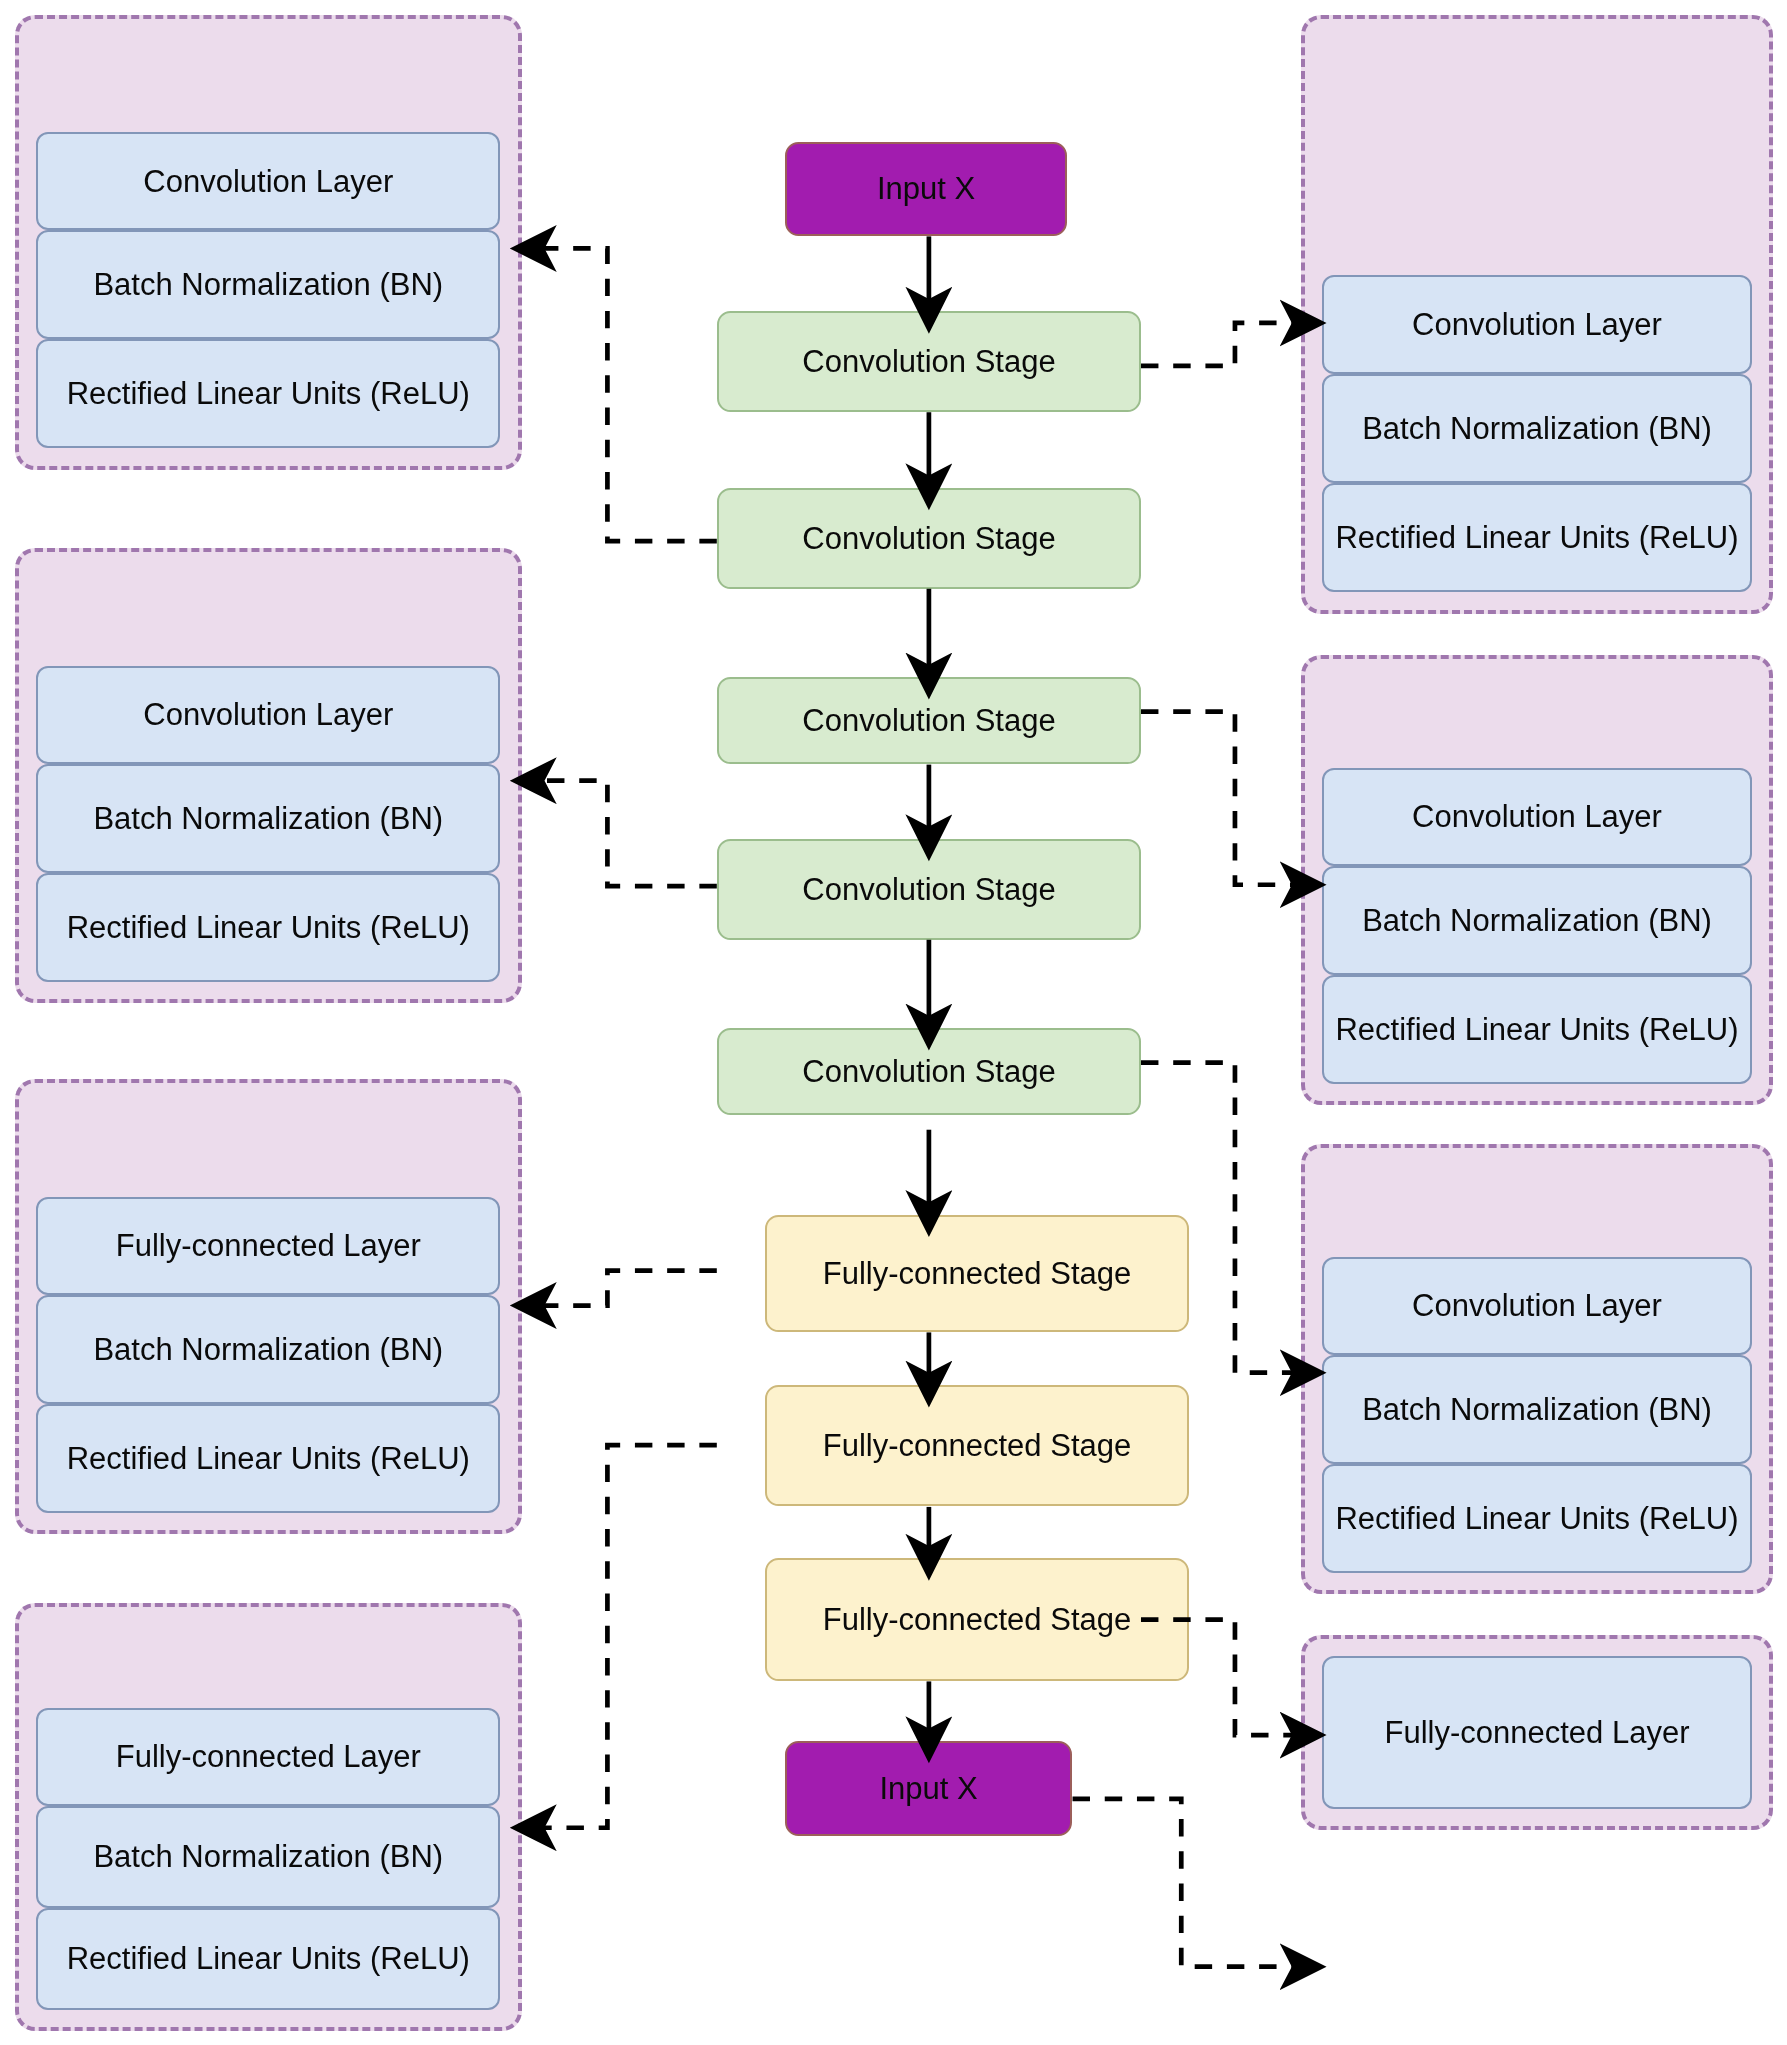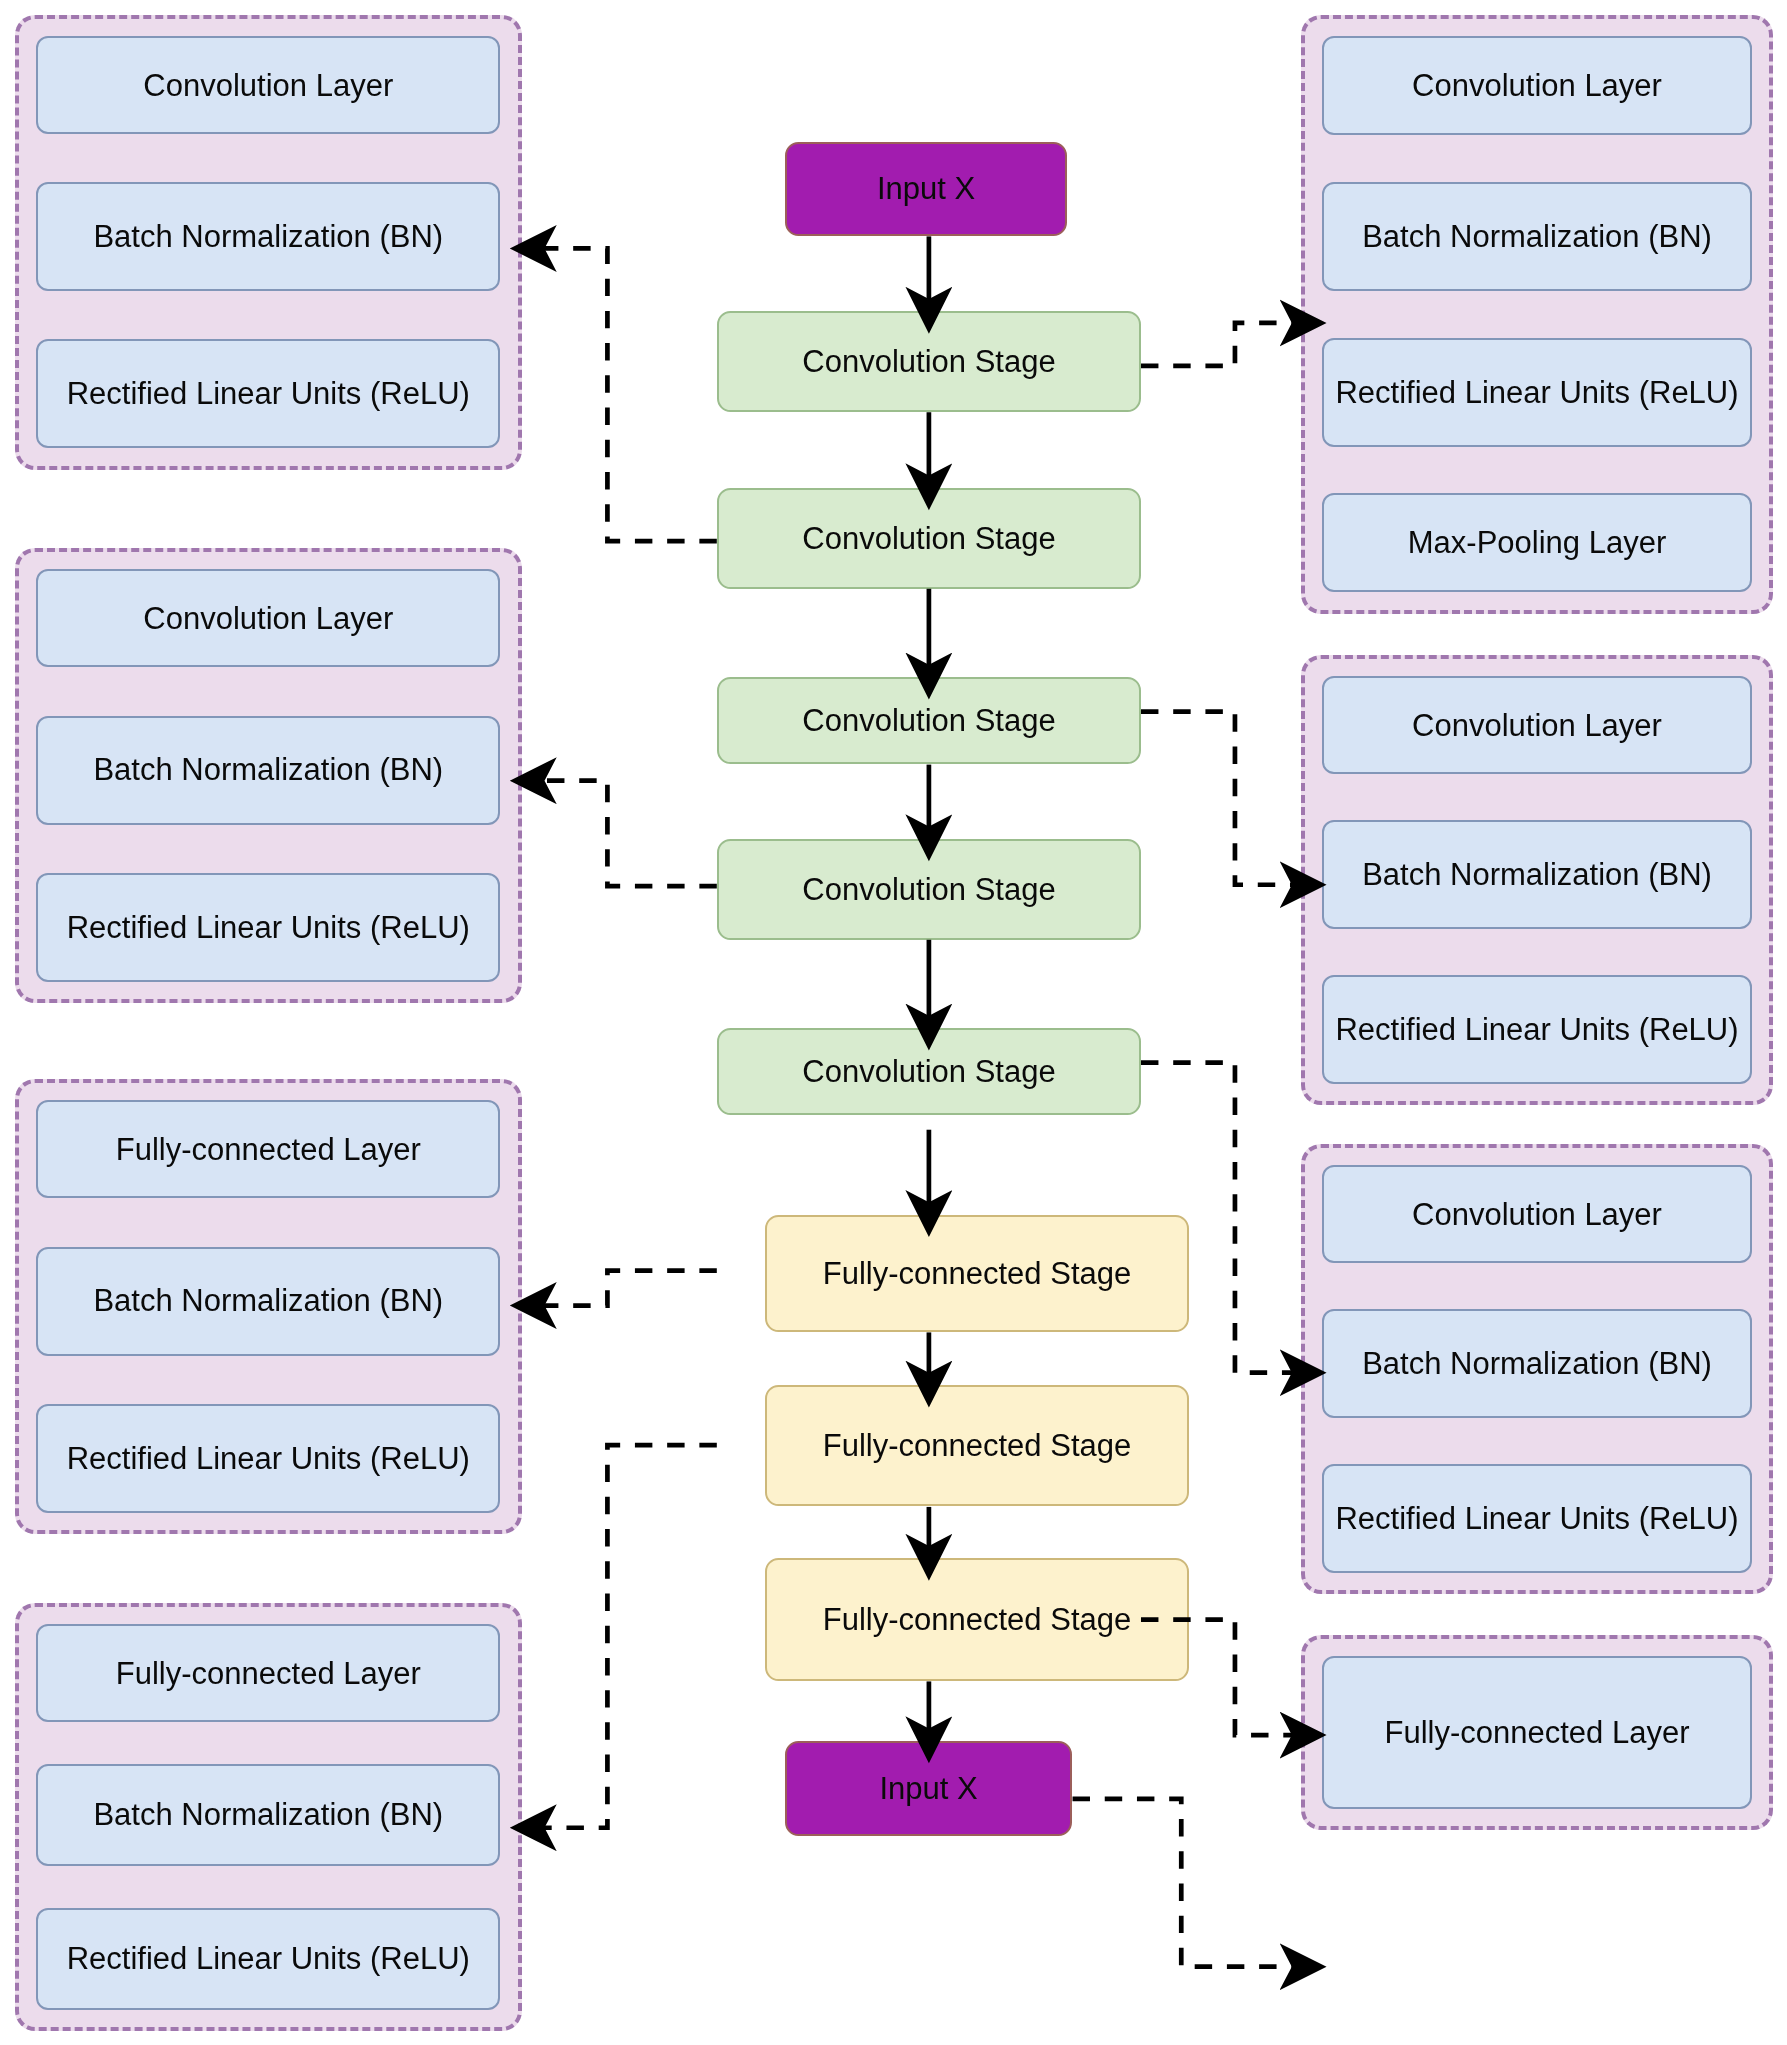--- a/index.html
+++ b/index.html
@@ -35,22 +35,21 @@
     border: 4.7px dashed #a077ae;
     border-radius: 20px;
     z-index: 2;
     padding: 0;
   }
   .group-inner {
     position: absolute;
     left: 17.4px; right: 17.4px; top: 17.4px; bottom: 17.4px;
     display: flex;
     flex-direction: column;
-    justify-content: space-between;
-    gap: 22px;
+    justify-content: flex-end;
   }
 
   
   .leaf {
     box-sizing: border-box;
     background: #d7e4f5;
     border: 2.7px solid #8296b8;
     border-radius: 12px;
     display: flex;
     align-items: center;
@@ -170,21 +169,20 @@
       <div class="leaf" style="height:102px;">Batch Normalization (BN)</div>
       <div class="leaf" style="height:102px;">Rectified Linear Units (ReLU)</div>
     </div>
   </div>
 
   <div class="group" style="left:1301px; top:14.8px; width:472px; height:599px;">
     <div class="group-inner">
       <div class="leaf" style="height:99px;">Convolution Layer</div>
       <div class="leaf" style="height:109px;">Batch Normalization (BN)</div>
       <div class="leaf" style="height:109px;">Rectified Linear Units (ReLU)</div>
-      <div class="leaf" style="height:99px;">Max-Pooling Layer</div>
     </div>
   </div>
 
   <div class="group" style="left:1301px; top:655px; width:472px; height:450px;">
     <div class="group-inner">
       <div class="leaf" style="height:98px;">Convolution Layer</div>
       <div class="leaf" style="height:109px;">Batch Normalization (BN)</div>
       <div class="leaf" style="height:109px;">Rectified Linear Units (ReLU)</div>
     </div>
   </div>

